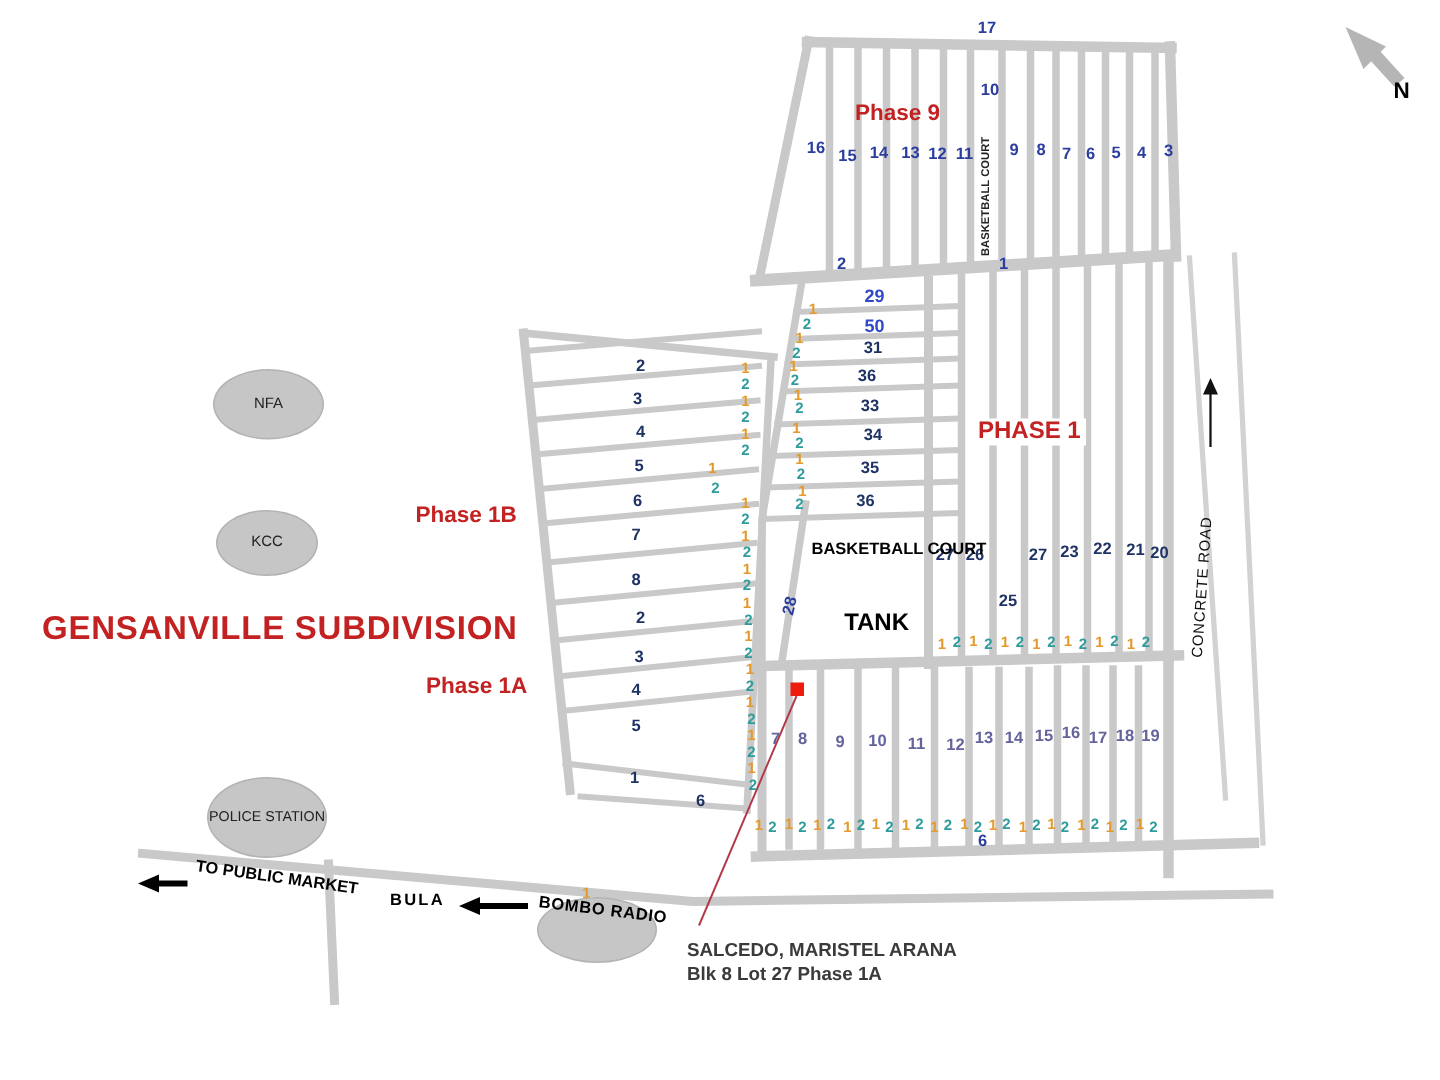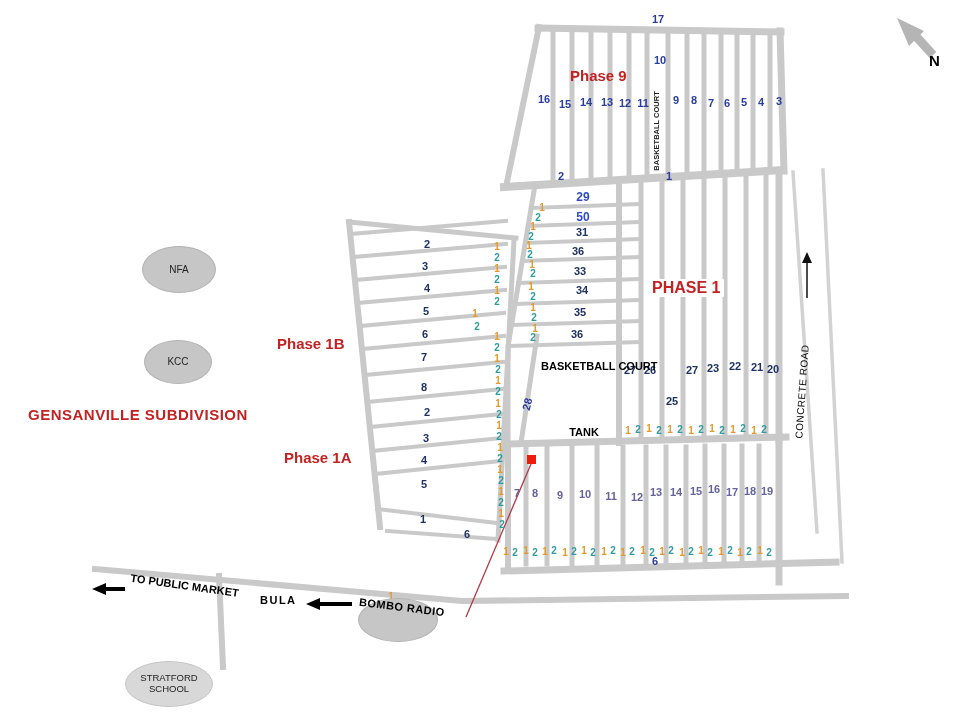--- a/index.html
+++ b/index.html
@@ -7,21 +7,21 @@
        font-family:"Liberation Sans", sans-serif;}
   #roads{position:absolute;left:0;top:0;}
   #label-layer{position:absolute;left:0;top:0;width:960px;height:720px;}
   .map-num{position:absolute;font-size:11px;font-weight:bold;white-space:nowrap;
            font-family:"Liberation Sans",sans-serif;}
   .abs{position:absolute;white-space:nowrap;}
   .red-label{color:#c32222;font-weight:bold;}
   #title{left:120px;top:8px;width:290px;text-align:center;font-size:25px;font-weight:bold;
          letter-spacing:1px;color:#000;text-decoration:underline;}
   #subtitle{left:38px;top:40px;font-size:13.5px;font-weight:bold;color:#000;}
-  #gensanville{left:28px;top:406px;font-size:15px;font-weight:bold;color:#c32222;letter-spacing:.5px;}
+  #gensanville{left:28px;top:406px;font-size:22px;font-weight:bold;color:#c32222;letter-spacing:.5px;}
   #phase2{left:570px;top:67px;font-size:15px;}
   #phase1{left:648px;top:279px;font-size:16px;background:#fff;padding:0 4px;}
   #phase1b{left:277px;top:335px;font-size:15px;}
   #phase1a{left:284px;top:449px;font-size:15px;}
   #compass-n{left:929px;top:52px;font-size:15px;font-weight:bold;color:#000;}
   .ellipse{position:absolute;border-radius:50%;background:#c6c6c6;border:1px solid #b2b2b2;
            display:flex;align-items:center;justify-content:center;text-align:center;
            font-size:10px;color:#222;line-height:1.15;}
   #lm-nfa{left:142px;top:246px;width:72px;height:45px;}
   #lm-kcc{left:144px;top:340px;width:66px;height:42px;}
@@ -32,21 +32,21 @@
                color:#000;transform:rotate(7deg);letter-spacing:.5px;}
   #bula-label{left:240px;top:594px;font-size:11px;font-weight:bold;color:#000;letter-spacing:1.5px;padding-left:20px;}
   #to-market-label{left:130px;top:578px;width:90px;text-align:center;font-size:11px;font-weight:bold;
                    color:#000;transform:rotate(8deg);line-height:1.2;}
   #concrete-road-label{left:746px;top:386px;width:112px;text-align:center;font-size:10px;
                        color:#111;transform:rotate(-86deg);letter-spacing:.5px;}
   #bb-court-p2{left:620px;top:129px;width:74px;text-align:center;font-size:7.5px;font-weight:bold;
                color:#222;transform:rotate(-90deg);line-height:1.25;}
   #bb-court-main{left:541px;top:360px;width:90px;text-align:center;font-size:11px;font-weight:bold;
                  color:#000;line-height:1.2;}
-  #tank-label{left:562px;top:426px;width:44px;text-align:center;font-size:11px;font-weight:bold;color:#000;}
+  #tank-label{left:562px;top:407px;width:44px;text-align:right;font-size:16px;font-weight:bold;color:#000;}
   #annotation{left:458px;top:625px;color:#3a3a3a;font-weight:bold;font-size:12.5px;line-height:1.3;}
 </style>
 </head>
 <body>
 
 <div id="map">
 
   <svg id="roads" width="960" height="720" viewBox="0 0 960 720">
     <g stroke="#c9c9c9" fill="none" stroke-linecap="square">
 
@@ -317,27 +317,31 @@
   <div class="abs red-label" id="phase1">PHASE 1</div>
   <div class="abs red-label" id="phase1b">Phase 1B</div>
   <div class="abs red-label" id="phase1a">Phase 1A</div>
 
   <div class="ellipse" id="lm-kcc">
     <span>KCC</span>
   </div>
   <div class="ellipse" id="lm-nfa">
     <span>NFA</span>
   </div>
-  <div class="ellipse" id="lm-stratford">
-    <span>STRATFORD SCHOOL</span>
+  <div class="ellipse" id="lm-police">
+    <span>POLICE STATION</span>
   </div>
   <div class="ellipse" id="lm-bombo-ellipse"></div>
   <div class="abs" id="bombo-label">BOMBO RADIO</div>
 
   <div class="abs" id="bula-label">BULA</div>
   <div class="abs" id="to-market-label">TO PUBLIC MARKET</div>
   <div class="abs" id="concrete-road-label">CONCRETE ROAD</div>
   <div class="abs" id="bb-court-p2">BASKETBALL COURT</div>
   <div class="abs" id="bb-court-main">BASKETBALL COURT</div>
   <div class="abs" id="tank-label">TANK</div>
 
+  <div class="abs" id="annotation">
+    <div>SALCEDO, MARISTEL ARANA</div>
+    <div>Blk 8 Lot 27 Phase 1A</div>
+  </div>
 
 </div>
 
 </body></html>

